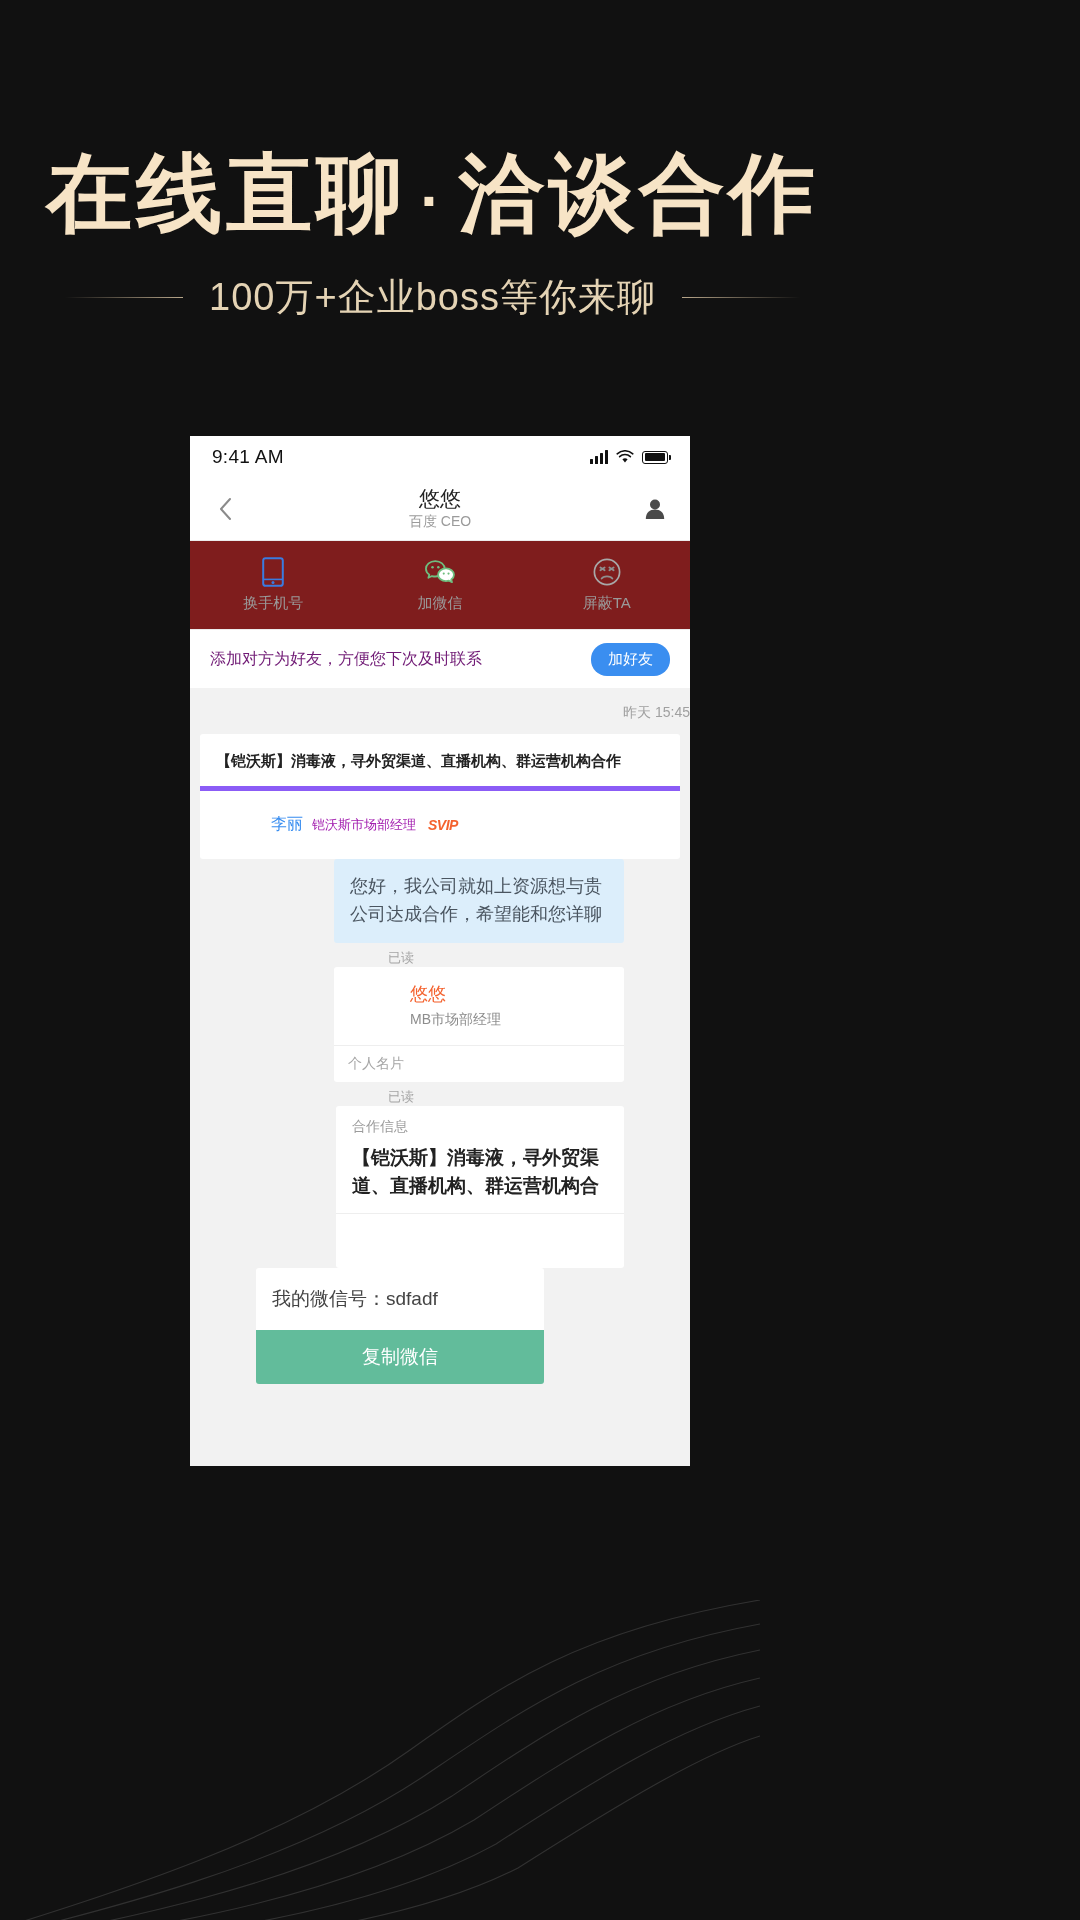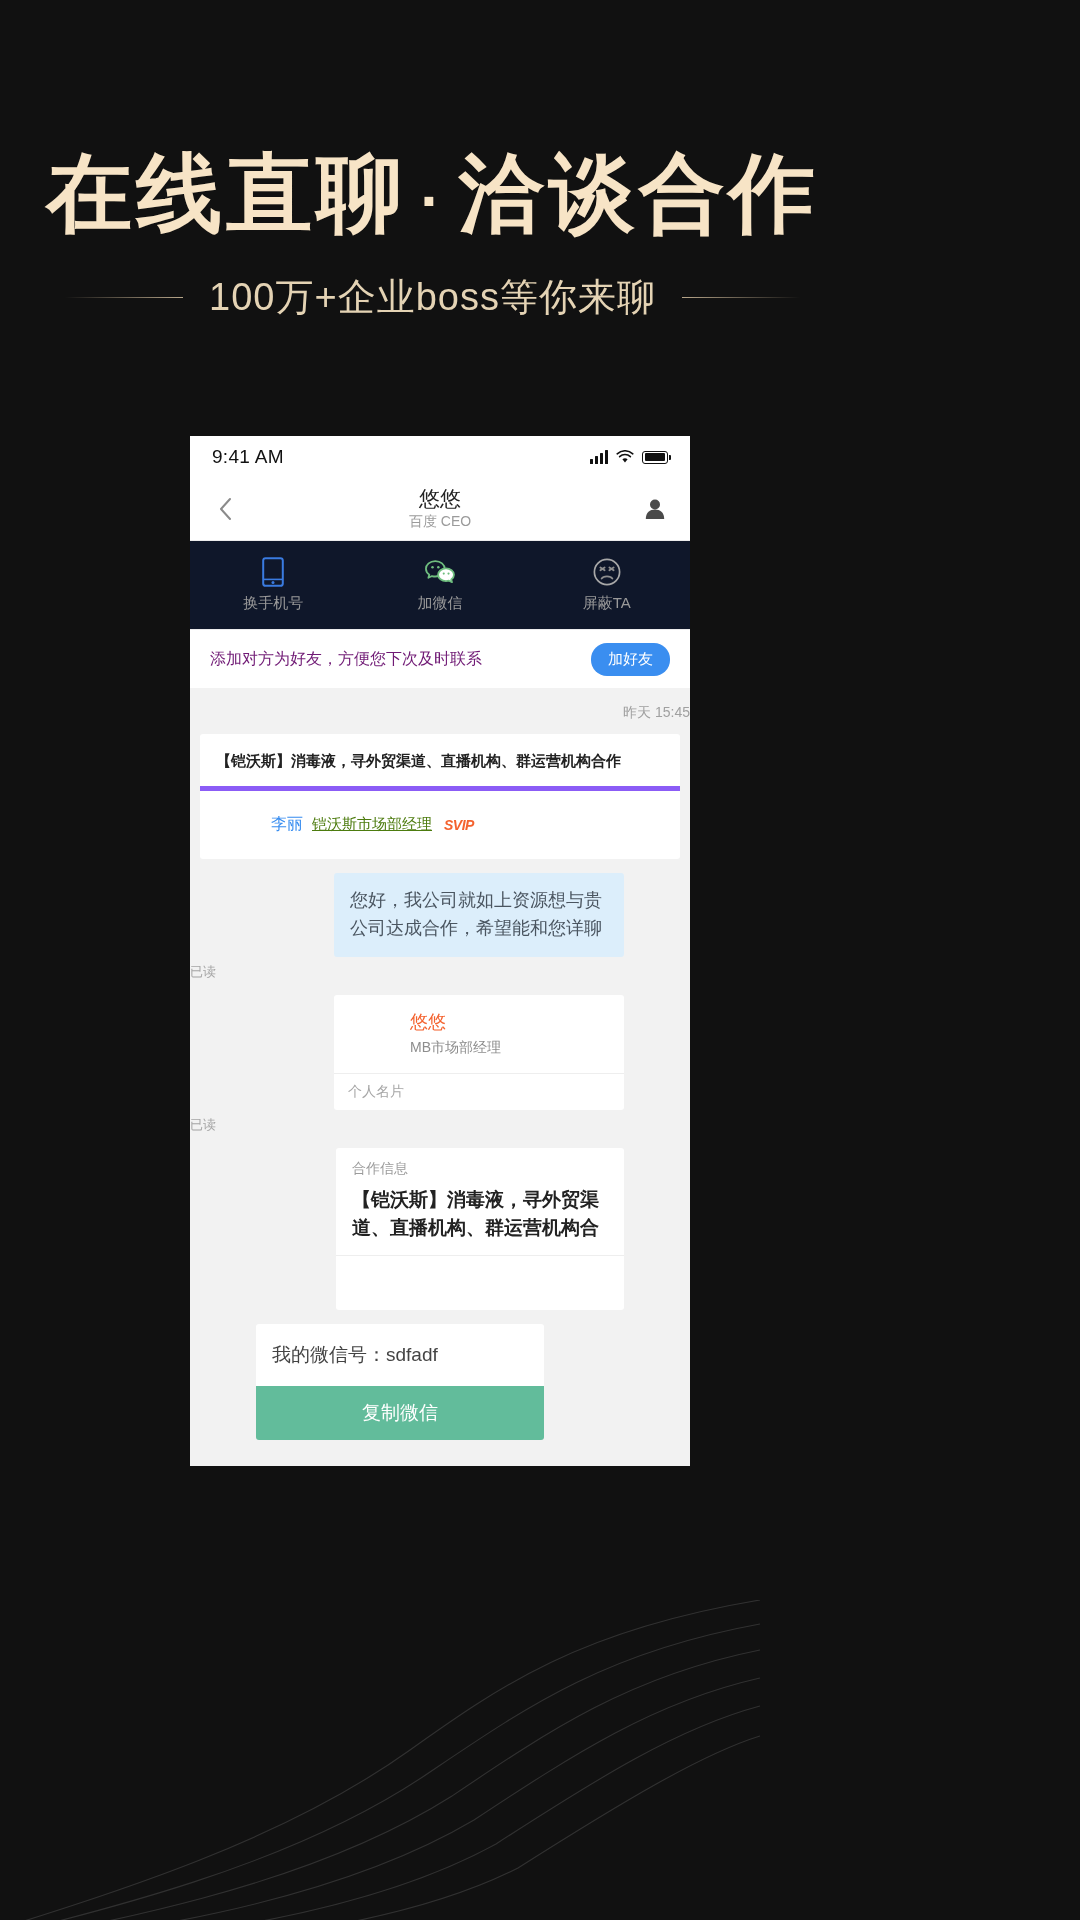--- a/index.html
+++ b/index.html
@@ -66,21 +66,21 @@
     position:relative;
   }
   .nav-back { width:34px; height:34px; display:flex; align-items:center; justify-content:center; cursor:pointer; }
   .nav-titles { position:absolute; left:0; right:0; text-align:center; pointer-events:none; }
   .nav-title { font-size:21px; color:#222; font-weight:500; line-height:1.15; }
   .nav-sub { font-size:14px; color:#9b9b9b; line-height:1.3; margin-top:1px; }
   .nav-person { margin-left:auto; width:34px; height:34px; display:flex; align-items:center; justify-content:center; cursor:pointer; }
 
   
   .actions {
-    background:#0f172a; height:90px;
+    background:#7f1d1d; height:90px;
     border-top:1px solid #ececec; border-bottom:1px solid #ececec;
     display:flex;
   }
   .action { flex:1; display:flex; flex-direction:column; align-items:center; justify-content:center; gap:7px; cursor:pointer; }
   .action-label { font-size:15px; color:#9a9a9a; }
   .ico { width:30px; height:30px; display:flex; align-items:center; justify-content:center; }
 
   
   .friendbar {
     background:#fff; height:58px;
@@ -97,41 +97,41 @@
 
   
   .thread { padding:0 0 10px; background:#F2F2F2; }
   .timestamp { text-align:right; font-size:14px; color:#a0a0a0; padding:16px 0 12px; }
 
   
   .jobcard { background:#fff; margin:0 10px; border-radius:3px; overflow:hidden; }
   .jobcard-title { font-size:15px; font-weight:bold; color:#222; line-height:1.45; padding:16px 16px 14px; }
   .jobcard-foot { display:flex; align-items:center; gap:9px; padding:11px 16px; border-top:5px solid #8b5cf6; }
   .jf-name { font-size:16px; color:#3A8EF0; }
-  .jf-role { font-size:15px; color:#4d7c0f;text-decoration:underline; }
+  .jf-role { font-size:13px; color:#a21caf; }
   .svip {
     font-size:14px; font-weight:bold; font-style:italic;
     color:#F4622E; letter-spacing:-.5px;
     margin-left:3px;
   }
 
   
-  .row { display:flex; align-items:flex-start; padding:0 10px; margin-top:14px; }
+  .row { display:flex; align-items:flex-start; padding:0 10px; margin-top:0; }
   .row.right { justify-content:flex-end; }
   .row.left { justify-content:flex-start; }
   .ava { width:46px; height:46px; border-radius:50%; flex:0 0 46px; overflow:hidden; }
   .row.right .ava { margin-left:10px; }
   .row.left .ava { margin-right:10px; }
 
   .bubble-blue {
     background:#DCEEFB; color:#4a5560;
     font-size:18px; line-height:1.55;
     padding:14px 16px; max-width:290px; border-radius:3px;
   }
-  .readmark { text-align:left; font-size:13px; color:#a5a5a5; padding:6px 78px 0 0; }
+  .readmark { text-align:center; font-size:13px; color:#a5a5a5; padding:6px 78px 0 0; }
 
   
   .namecard { background:#fff; width:290px; border-radius:3px; overflow:hidden; }
   .nc-top { display:flex; align-items:center; gap:12px; padding:14px 14px; }
   .nc-ava { width:50px; height:50px; border-radius:50%; overflow:hidden; flex:0 0 50px; }
   .nc-name { font-size:18px; color:#F4622E; font-weight:500; line-height:1.4; }
   .nc-role { font-size:14px; color:#8d8d8d; margin-top:4px; }
   .nc-foot { border-top:1px solid #eee; padding:9px 14px; font-size:14px; color:#a6a6a6; }
 
   

